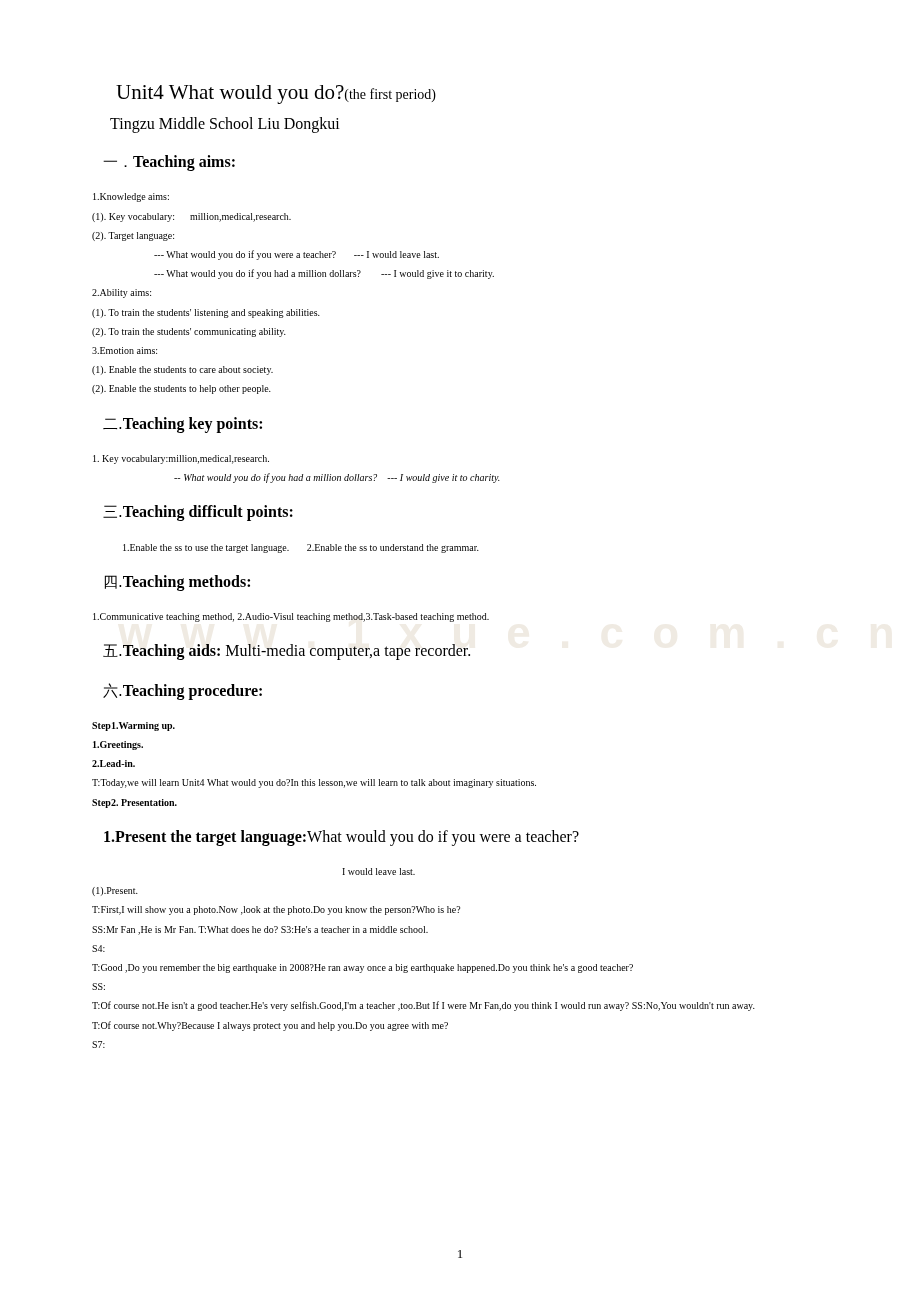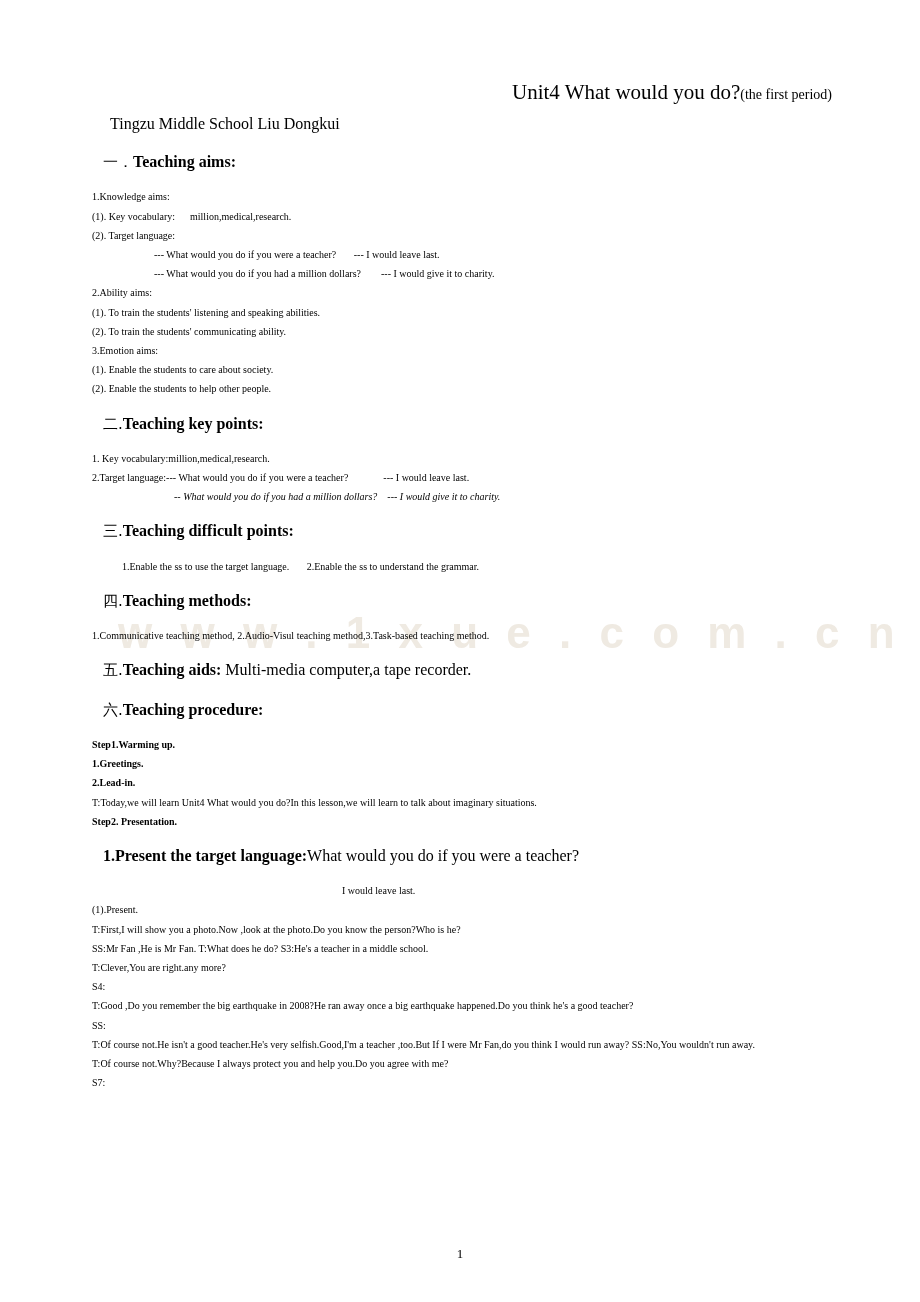--- a/index.html
+++ b/index.html
@@ -36,21 +36,21 @@
     white-space: nowrap;
     pointer-events: none;
     user-select: none;
     z-index: 0;
   }
   .content {
     position: relative;
     z-index: 2;
   }
   .doc-title {
-    text-align: right;
+    text-align: left;
     font-size: 21px;
     margin: 0 0 2px 0;
     padding-left: 28px;
     line-height: 1.35;
   }
   .doc-title .small {
     font-size: 14px;
   }
   .doc-subtitle {
     font-size: 16px;
@@ -119,21 +119,20 @@
     <p class="line">2.Ability aims:</p>
     <p class="line">(1). To train the students' listening and speaking abilities.</p>
     <p class="line">(2). To train the students' communicating ability.</p>
     <p class="line">3.Emotion aims:</p>
     <p class="line">(1). Enable the students to care about society.</p>
     <p class="line">(2). Enable the students to help other people.</p>
 
     <div class="hdr"><span class="cn">二.</span><b>Teaching key points:</b></div>
 
     <p class="line">1. Key vocabulary:million,medical,research.</p>
-    <p class="line">2.Target language:--- What would you do if you were a teacher?              --- I would leave last.</p>
     <p class="line indent-3">-- What would you do if you had a million dollars?    --- I would give it to charity.</p>
 
     <div class="hdr"><span class="cn">三.</span><b>Teaching difficult points:</b></div>
 
     <p class="line indent-1">1.Enable the ss to use the target language.       2.Enable the ss to understand the grammar.</p>
 
     <div class="hdr"><span class="cn">四.</span><b>Teaching methods:</b></div>
 
     <p class="line">1.Communicative teaching method, 2.Audio-Visul teaching method,3.Task-based teaching method.</p>
 
@@ -148,21 +147,20 @@
     <p class="line just">T:Today,we will learn Unit4 What would you do?In this lesson,we will learn to talk about imaginary situations.</p>
 
     <p class="line b">Step2. Presentation.</p>
 
     <div class="hdr"><b>1.Present the target language:</b><span>What would you do if you were a teacher?</span></div>
 
     <p class="line center-ish">I would leave last.</p>
     <p class="line">(1).Present.</p>
     <p class="line">T:First,I will show you a photo.Now ,look at the photo.Do you know the person?Who is he?</p>
     <p class="line just">SS:Mr Fan ,He is Mr Fan.                 T:What does he do?      S3:He's a teacher in a middle school.</p>
-    <p class="line">T:Clever,You are right.any more?</p>
     <p class="line">S4:</p>
     <p class="line just">T:Good ,Do you remember the big earthquake in 2008?He ran away once a big earthquake happened.Do you think he's a good teacher?</p>
     <p class="line">SS:</p>
     <p class="line just">T:Of course not.He isn't a good teacher.He's very selfish.Good,I'm a teacher ,too.But If I were Mr Fan,do you think I would run away?            SS:No,You wouldn't run away.</p>
     <p class="line">T:Of course not.Why?Because I always protect you and help you.Do you agree with me?</p>
     <p class="line">S7:</p>
 
   </div>
 
   <div class="page-num">1</div>

